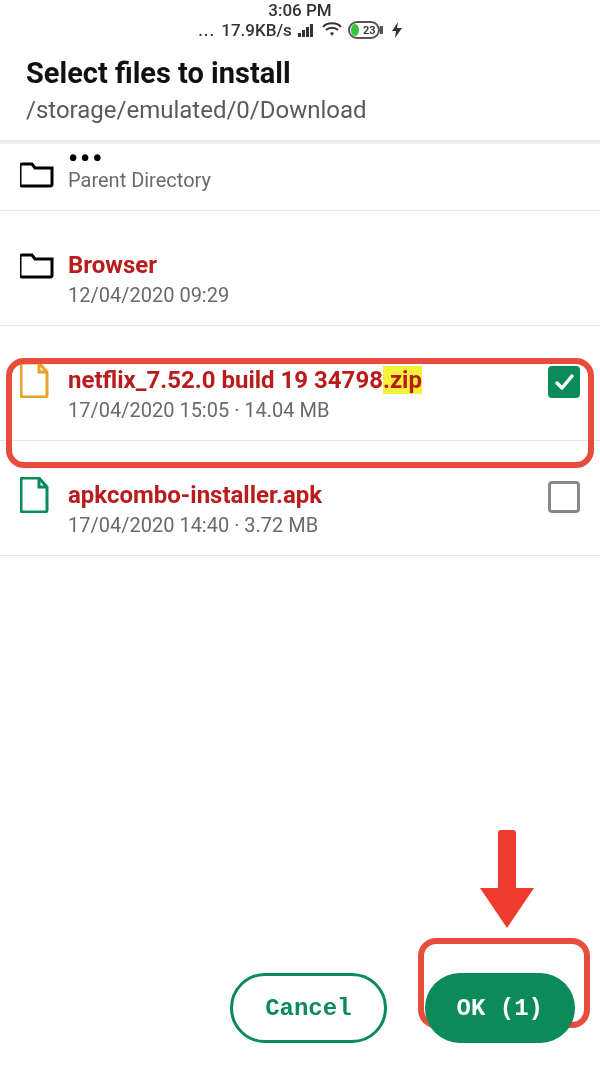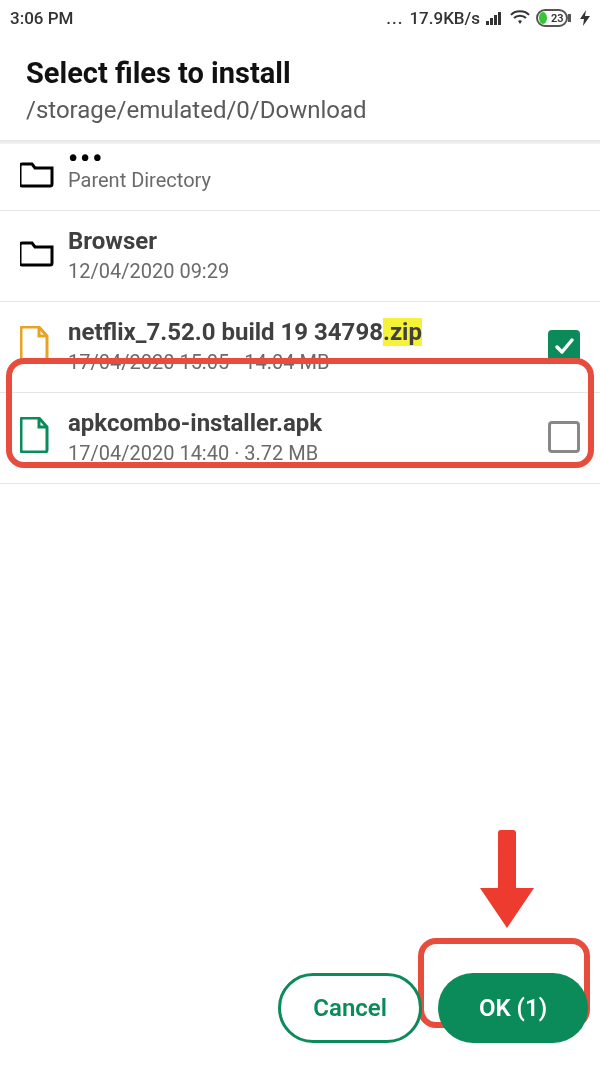--- a/index.html
+++ b/index.html
@@ -1,53 +1,53 @@
 <!DOCTYPE html>
 <html><head>
 <meta charset="utf-8">
 <style>
   * { box-sizing: border-box; margin: 0; padding: 0; }
   html, body { width: 600px; height: 1067px; font-family: Roboto, -apple-system, Arial, sans-serif; background: #fff; color: #000; }
   .screen { width: 600px; height: 1067px; position: relative; overflow: hidden; }
 
   
-  .statusbar { height: 36px; display: flex; align-items: center; justify-content: space-between; padding: 0 10px; font-size: 17px; font-weight: 500; color: #333; }
+  .statusbar { height: 36px; display: flex; align-items: center; justify-content: space-between; padding: 0 10px; font-size: 17px; font-weight: 500; color: #333; flex-direction: column; }
   .statusbar .right { display: flex; align-items: center; gap: 6px; }
   .dots { letter-spacing: 1px; }
   .sb-icon { display: inline-flex; align-items: flex-end; }
 
   
   .header { padding: 20px 20px 16px 26px; }
   .header h1 { font-size: 29px; font-weight: 700; color: #111; }
   .header .path { font-size: 24px; color: #5a5a5a; margin-top: 6px; }
 
   .divider { height: 4px; background: linear-gradient(#e7e7e7, #f3f3f3); }
 
   
   .list { }
   .row { display: flex; align-items: center; padding: 16px 20px 18px 20px; border-bottom: 1px solid #e6e6e6; position: relative; }
   .row .iconcol { width: 48px; display: flex; justify-content: flex-start; }
   .row .main { flex: 1; min-width: 0; }
-  .row .title { font-size: 24px; font-weight: 700; color: #404040; }
+  .row .title { font-size: 24px; font-weight: 700; color: #b91c1c; margin-top: 24px; }
   .row .sub { font-size: 20px; color: #6a6a6a; margin-top: 4px; }
   .row .dots3 { font-size: 28px; font-weight: 700; letter-spacing: 2px; line-height: 10px; margin-top: -6px;}
   .row .checkcol { width: 56px; display: flex; justify-content: flex-end; align-items: center; }
 
   .highlighted-box { position: absolute; border: 6px solid #e74c3c; border-radius: 18px; pointer-events: none; }
   .hl1 { left: 6px; right: 6px; top: 358px; height: 110px; }
   .hl2 { left: 418px; top: 938px; width: 172px; height: 90px; }
 
   .yellow { background: #f6f23a; }
 
   
   .chk { width: 32px; height: 32px; border: 3px solid #888; border-radius: 4px; background: #fff; display:flex; align-items:center; justify-content:center; }
   .chk.checked { background: #0b8a5a; border-color: #0b8a5a; }
 
   
-  .footer { position: absolute; bottom: 24px; left: 0; right: 0; display: flex; justify-content: flex-end; gap: 16px; padding-right: 12px; }
+  .footer { position: absolute; bottom: 24px; left: 0; right: 0; display: flex; justify-content: flex-end; gap: 38px; padding-right: 25px; font-family: Liberation Mono, monospace; }
   .btn { height: 70px; border-radius: 40px; display: flex; align-items: center; justify-content: center; font-size: 24px; font-weight: 600; padding: 0 32px; cursor: pointer; user-select: none; }
   .btn-cancel { background: #fff; border: 3px solid #0b8a5a; color: #0b8a5a; min-width: 140px; }
   .btn-ok { background: #0b8a5a; color: #fff; min-width: 150px; border: none; text-align: center; }
 
   
   .arrow { position: absolute; left: 480px; top: 830px; width: 52px; height: 110px; }
   .arrow .shaft { position: absolute; left: 18px; top: 0; width: 18px; height: 68px; background: #ed3b2f; border-radius: 3px; }
   .arrow .head { position: absolute; left: 0; top: 58px; width: 0; height: 0; border-left: 27px solid transparent; border-right: 27px solid transparent; border-top: 40px solid #ed3b2f; }
 </style>
 </head>

